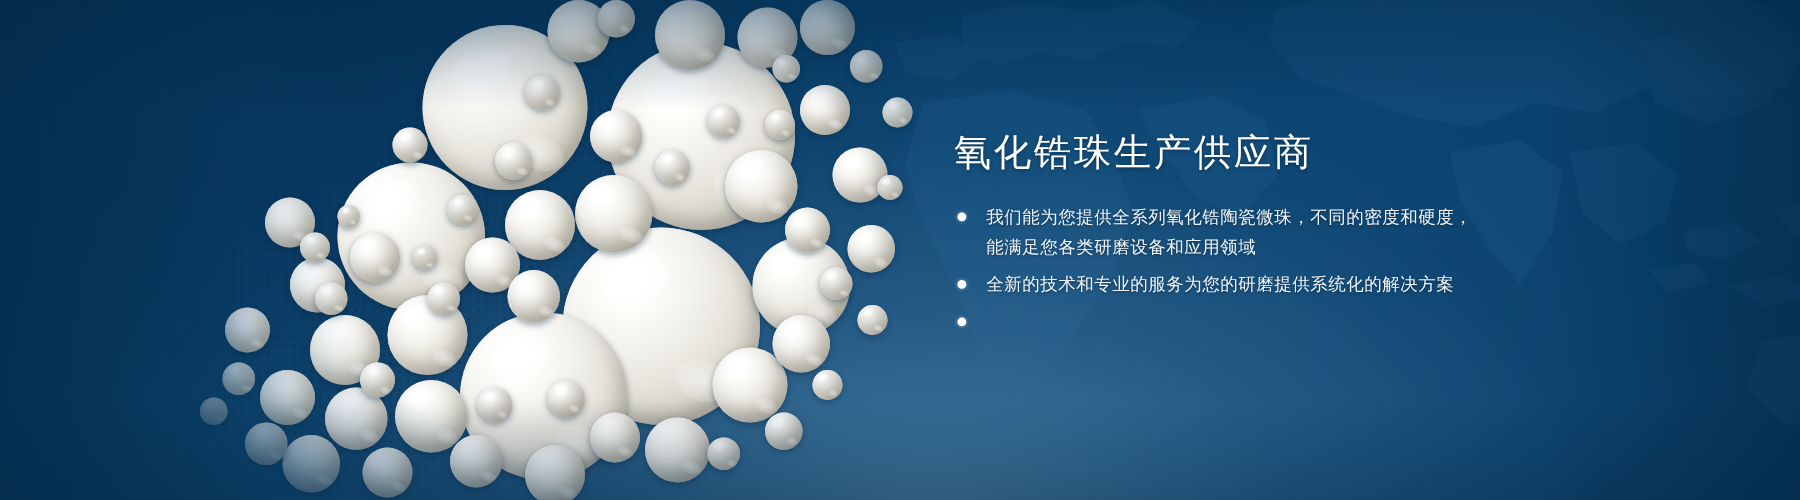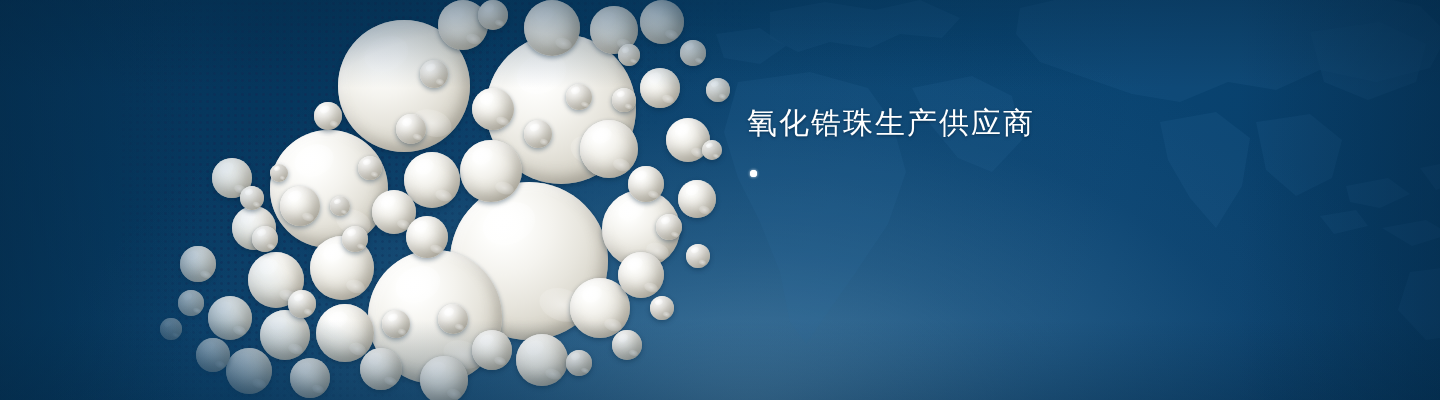--- a/index.html
+++ b/index.html
@@ -130,21 +130,21 @@
     width: 30%;
     height: 20%;
     border-radius: 50%;
     background: radial-gradient(ellipse at 50% 50%, rgba(255,255,255,0.50) 0%, rgba(255,255,255,0) 100%);
     transform: rotate(18deg);
   }
 
   
   .copy {
     position: absolute;
-    left: 747px;
+    left: 763px;
     top: 106px;
     width: 600px;
   }
   .headline {
     margin: 0 0 22px 0;
     font-size: 30px;
     line-height: 1.1;
     font-weight: 400;
     letter-spacing: 2px;
     color: #ffffff;
@@ -295,20 +295,26 @@
   </div>
 
   <div class="bg-vignette"></div>
 
   <div class="copy">
     <h1 class="headline">氧化锆珠生产供应商</h1>
 
     <ul class="bullets">
       <li class="bullet">
         <span class="dot"></span>
+        <span>我们能为您提供全系列氧化锆陶瓷微珠，不同的密度和硬度，</span>
+        <span class="line2">能满足您各类研磨设备和应用领域</span>
+      </li>
+      <li class="bullet">
+        <span class="dot"></span>
+        <span>全新的技术和专业的服务为您的研磨提供系统化的解决方案</span>
       </li>
       <li class="bullet">
         <span class="dot"></span>
       </li>
     </ul>
   </div>
 
 </div>
 
 </body></html>

